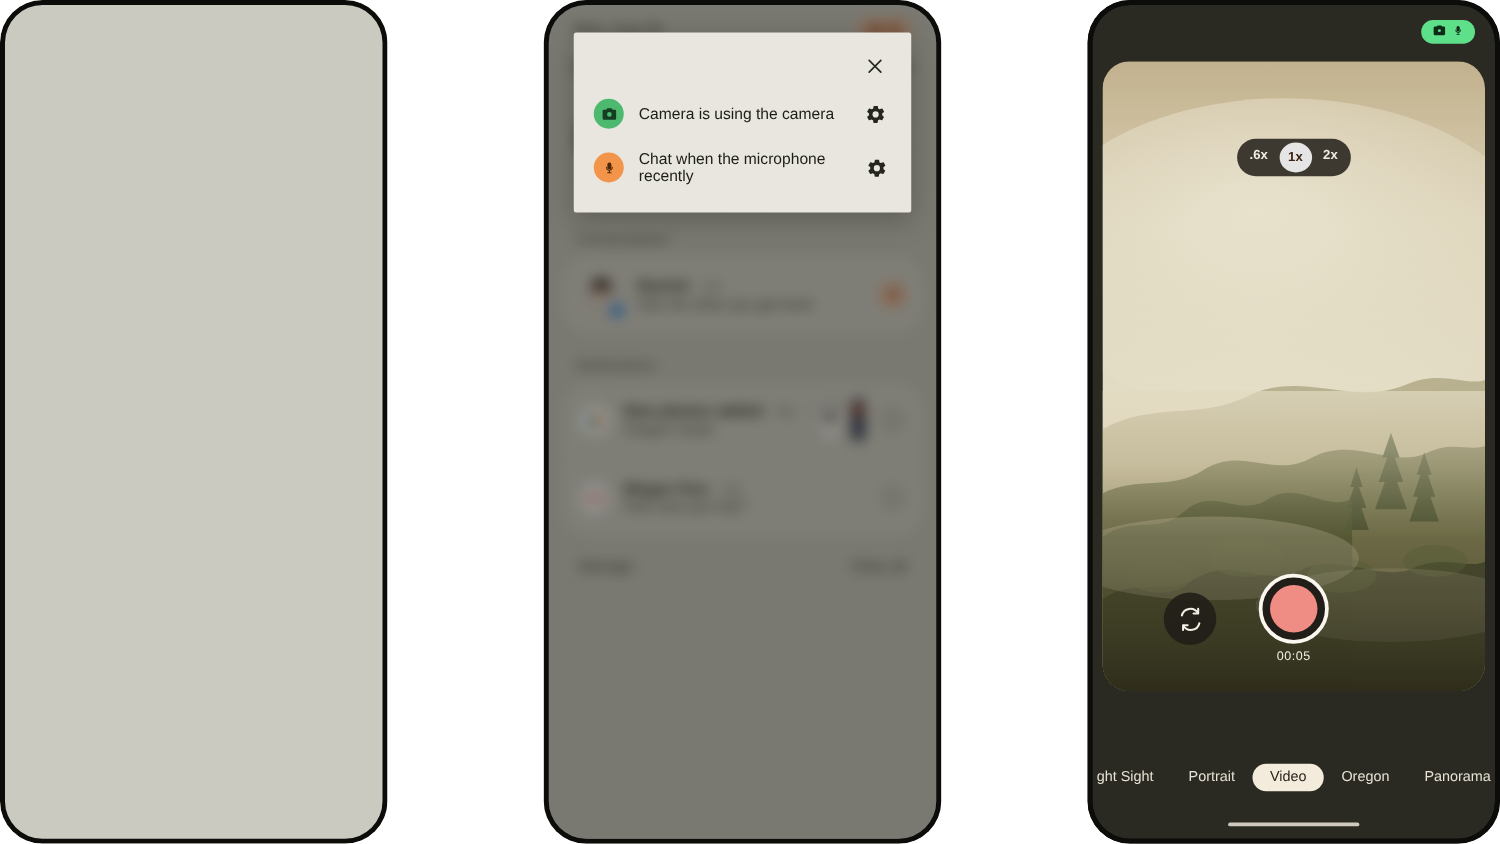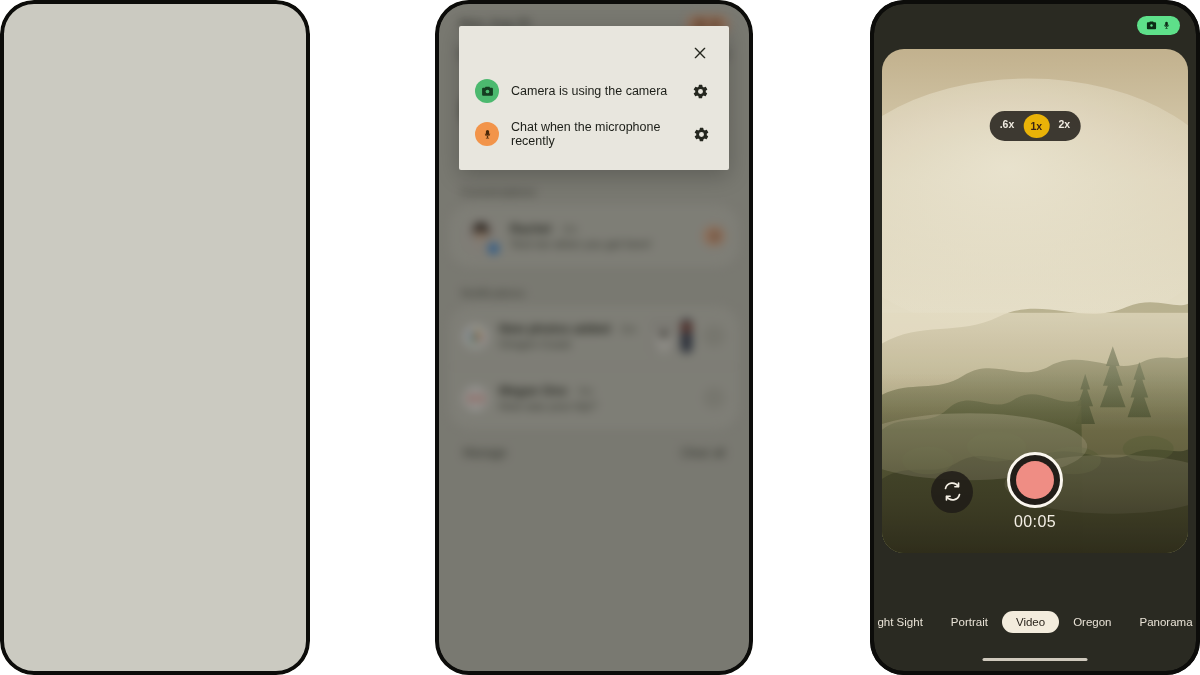--- a/index.html
+++ b/index.html
@@ -177,40 +177,40 @@
   .zoom-pill {
     position:absolute; top:14px; left:50%; transform:translateX(-50%);
     z-index:14;
     background:rgba(38,34,28,.88); border-radius:999px;
     display:flex; align-items:flex-start; gap:2px; padding:3px;margin-top:48px;
   }
   .zoom-opt {
     font-size:10.5px; color:#f1ece2; font-weight:bold;
     padding:4px 7px; border-radius:999px; min-width:26px; text-align:center;
   }
-  .zoom-opt.sel { background:#eab308; color:#3b2414; border-radius:50%;
+  .zoom-opt.sel { background:#e5e5e5; color:#3b2414; border-radius:50%;
                   width:24px; height:24px; display:flex;
                   align-items:center; justify-content:center; padding:0; }
   .cam-controls {
     position:absolute; z-index:14; left:0; right:0; bottom:22px;
     display:flex; align-items:center; justify-content:center; gap:34px;
   }
   .flip-btn {
     width:42px; height:42px; border-radius:50%;
     background:rgba(32,28,23,.86);
     display:flex; align-items:center; justify-content:center;
   }
   .shutter-wrap { position:relative; display:flex; flex-direction:column; align-items:center; }
   .shutter {
     width:56px; height:56px; border-radius:50%;
     border:3px solid #fbf7ef; background:#211d18;
     display:flex; align-items:center; justify-content:center;
   }
   .shutter-inner { width:38px; height:38px; border-radius:50%; background:#ef8d84; }
-  .rec-time { margin-top:5px; font-size:16px; color:#f4efe5; letter-spacing:.4px; }
+  .rec-time { margin-top:5px; font-size:10px; color:#f4efe5; letter-spacing:.4px; }
   .spacer42 { width:42px; height:42px; }
   .mode-strip {
     position:absolute; left:0; right:0; bottom:38px; z-index:12;
     display:flex; align-items:center; justify-content:center; gap:0;
     white-space:nowrap;
   }
   .mode {
     font-size:11.5px; color:#e8e2d6; padding:5px 14px; border-radius:999px;
   }
   .mode.sel { background:#f3ecdd; color:#2a241c; font-weight:normal; }

